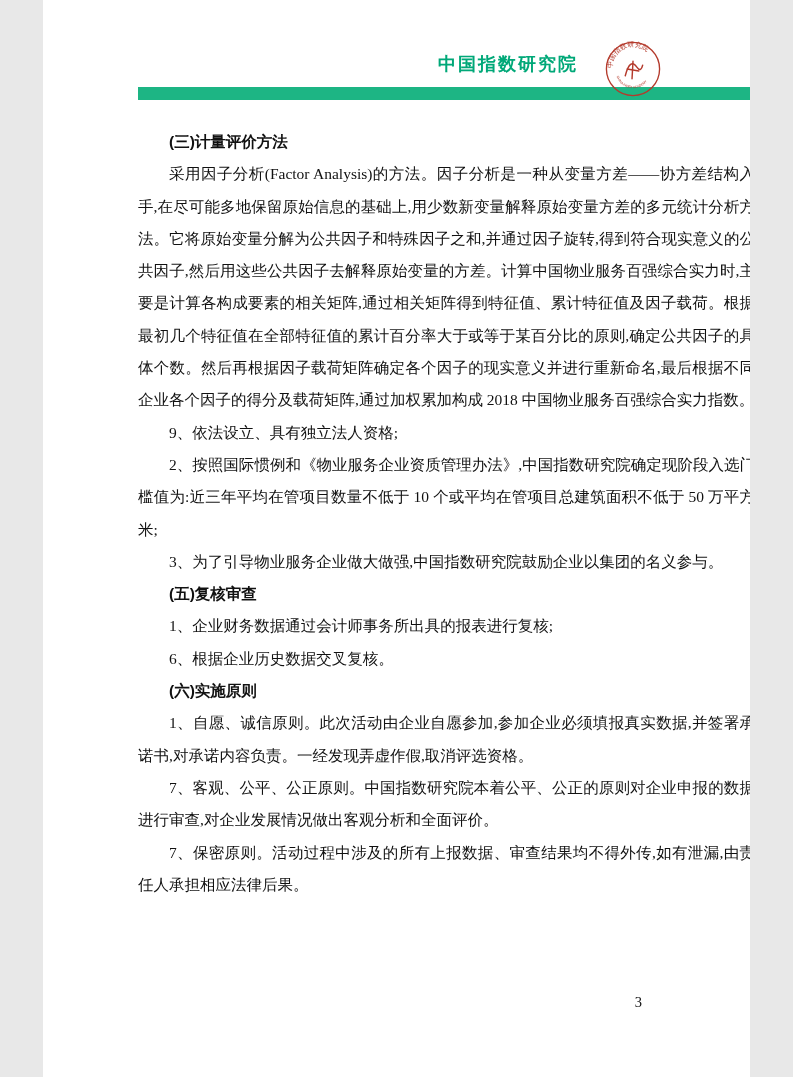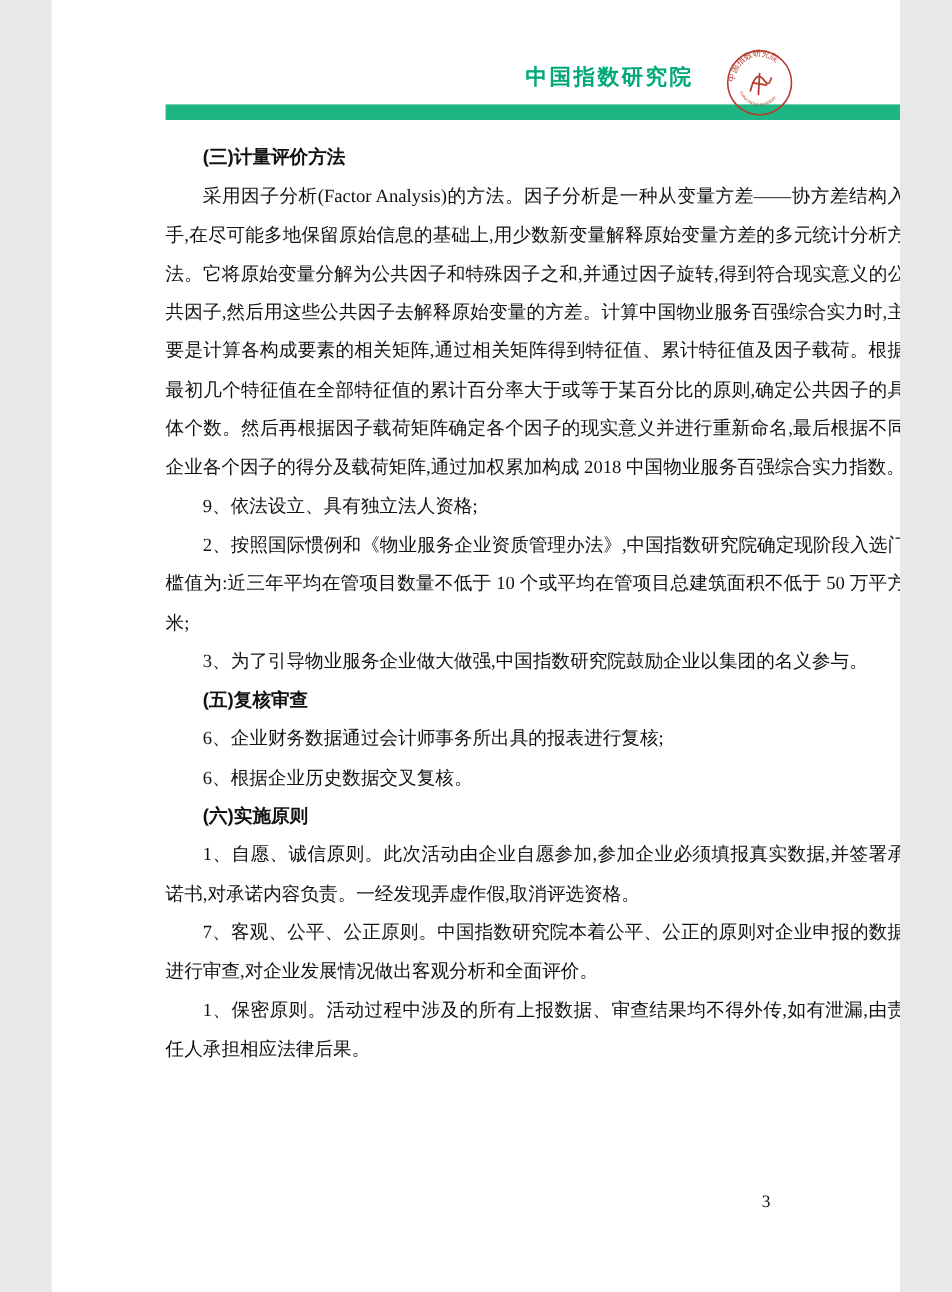--- a/index.html
+++ b/index.html
@@ -30,21 +30,21 @@
   }
   .accent-bar {
     position:absolute;
     top:87px; left:95px; right:0;
     height:13px;
     background:#1db584;
     z-index:1;
   }
   .content {
     position:absolute;
-    top:116px; left:95px;
+    top:126px; left:95px;
     width:617px;
     font-size:15.5px;
     line-height:32.3px;
     color:#111111;
     text-align:justify;
   }
   .block { text-indent:2em; }
   .heading {
     font-family:"Liberation Sans","DejaVu Sans",sans-serif;
     font-weight:bold;
@@ -84,23 +84,23 @@
 
   <div class="accent-bar"></div>
 
   <main class="content">
     <p class="block heading">(三)计量评价方法</p>
     <p class="block">采用因子分析(Factor Analysis)的方法。因子分析是一种从变量方差——协方差结构入手,在尽可能多地保留原始信息的基础上,用少数新变量解释原始变量方差的多元统计分析方法。它将原始变量分解为公共因子和特殊因子之和,并通过因子旋转,得到符合现实意义的公共因子,然后用这些公共因子去解释原始变量的方差。计算中国物业服务百强综合实力时,主要是计算各构成要素的相关矩阵,通过相关矩阵得到特征值、累计特征值及因子载荷。根据最初几个特征值在全部特征值的累计百分率大于或等于某百分比的原则,确定公共因子的具体个数。然后再根据因子载荷矩阵确定各个因子的现实意义并进行重新命名,最后根据不同企业各个因子的得分及载荷矩阵,通过加权累加构成 2018 中国物业服务百强综合实力指数。</p>
     <p class="block">9、依法设立、具有独立法人资格;</p>
     <p class="block">2、按照国际惯例和《物业服务企业资质管理办法》,中国指数研究院确定现阶段入选门槛值为:近三年平均在管项目数量不低于 10 个或平均在管项目总建筑面积不低于 50 万平方米;</p>
     <p class="block">3、为了引导物业服务企业做大做强,中国指数研究院鼓励企业以集团的名义参与。</p>
     <p class="block heading">(五)复核审查</p>
-    <p class="block">6、企业财务数据通过会计师事务所出具的报表进行复核;</p>
+    <p class="block">1、企业财务数据通过会计师事务所出具的报表进行复核;</p>
     <p class="block">6、根据企业历史数据交叉复核。</p>
     <p class="block heading">(六)实施原则</p>
     <p class="block">1、自愿、诚信原则。此次活动由企业自愿参加,参加企业必须填报真实数据,并签署承诺书,对承诺内容负责。一经发现弄虚作假,取消评选资格。</p>
     <p class="block">7、客观、公平、公正原则。中国指数研究院本着公平、公正的原则对企业申报的数据进行审查,对企业发展情况做出客观分析和全面评价。</p>
-    <p class="block">1、保密原则。活动过程中涉及的所有上报数据、审查结果均不得外传,如有泄漏,由责任人承担相应法律后果。</p>
+    <p class="block">7、保密原则。活动过程中涉及的所有上报数据、审查结果均不得外传,如有泄漏,由责任人承担相应法律后果。</p>
   </main>
 
   <span class="page-number">3</span>
 
 </div>
 
 </body></html>

